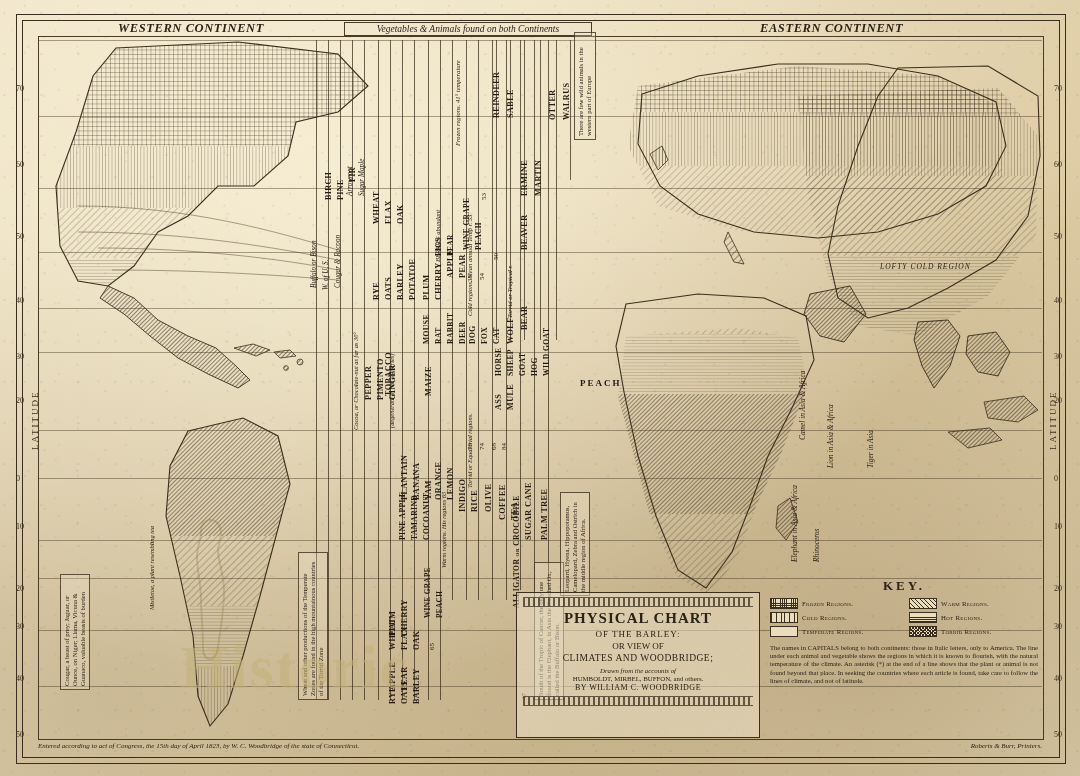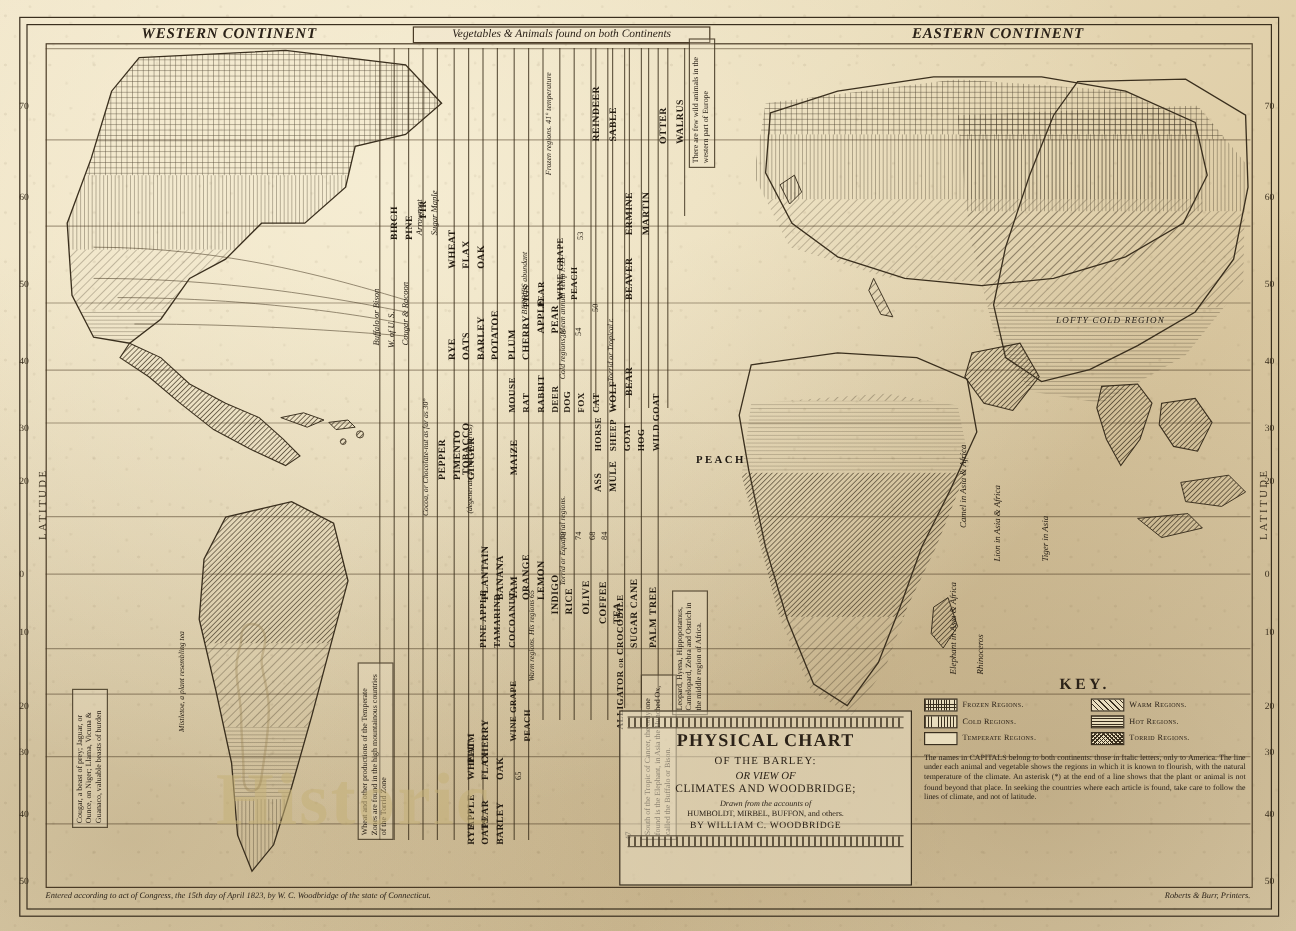--- a/index.html
+++ b/index.html
@@ -90,27 +90,27 @@
     border:1.2px solid #3a2f1e;background:rgba(238,228,202,.5);
     text-align:center;padding-top:4px;box-sizing:border-box;
   }
   #cartouche .greek{
     height:8px;margin:0 6px 3px 6px;
     background:repeating-linear-gradient(90deg,#3a2f1e 0 2px,transparent 2px 5px);
     border-top:1px solid #3a2f1e;border-bottom:1px solid #3a2f1e;opacity:.75;
   }
   #cartouche .t1{font-size:15px;font-weight:700;letter-spacing:1px;font-variant:small-caps;}
   #cartouche .t2{font-size:9px;letter-spacing:1px;margin-top:2px;font-variant:small-caps;}
-  #cartouche .t3{font-size:9px;font-style:italic;margin-top:2px;}
+  #cartouche .t3{font-size:9px;margin-top:2px;}
   #cartouche .t4{font-size:9.5px;letter-spacing:.5px;margin-top:2px;font-variant:small-caps;}
   #cartouche .t5{font-size:6.8px;font-style:italic;margin-top:4px;}
   #cartouche .t6{font-size:6.8px;margin-top:1px;}
   #cartouche .t7{font-size:8px;margin-top:1px;letter-spacing:.5px;font-variant:small-caps;}
   
-  #key{position:absolute;left:770px;top:562px;width:268px;}
+  #key{position:absolute;left:770px;top:578px;width:268px;}
   #key .key-title{text-align:center;font-size:13px;font-weight:700;letter-spacing:3px;font-variant:small-caps;}
   .key-grid{display:flex;gap:10px;margin-top:4px;}
   .key-col{flex:1;}
   .key-row{display:flex;align-items:center;gap:4px;margin-bottom:3px;}
   .sw{width:26px;height:9px;border:0.7px solid #3a2f1e;}
   .sw-frozen{background:
      repeating-linear-gradient(0deg,#3a2f1e 0 0.7px,transparent 0.7px 2.2px),
      repeating-linear-gradient(90deg,#3a2f1e 0 0.7px,transparent 0.7px 2.2px);
      background-color:#e9ddbd;}
   .sw-cold{background:repeating-linear-gradient(90deg,#3a2f1e 0 0.7px,transparent 0.7px 2.6px);background-color:#e9ddbd;}

